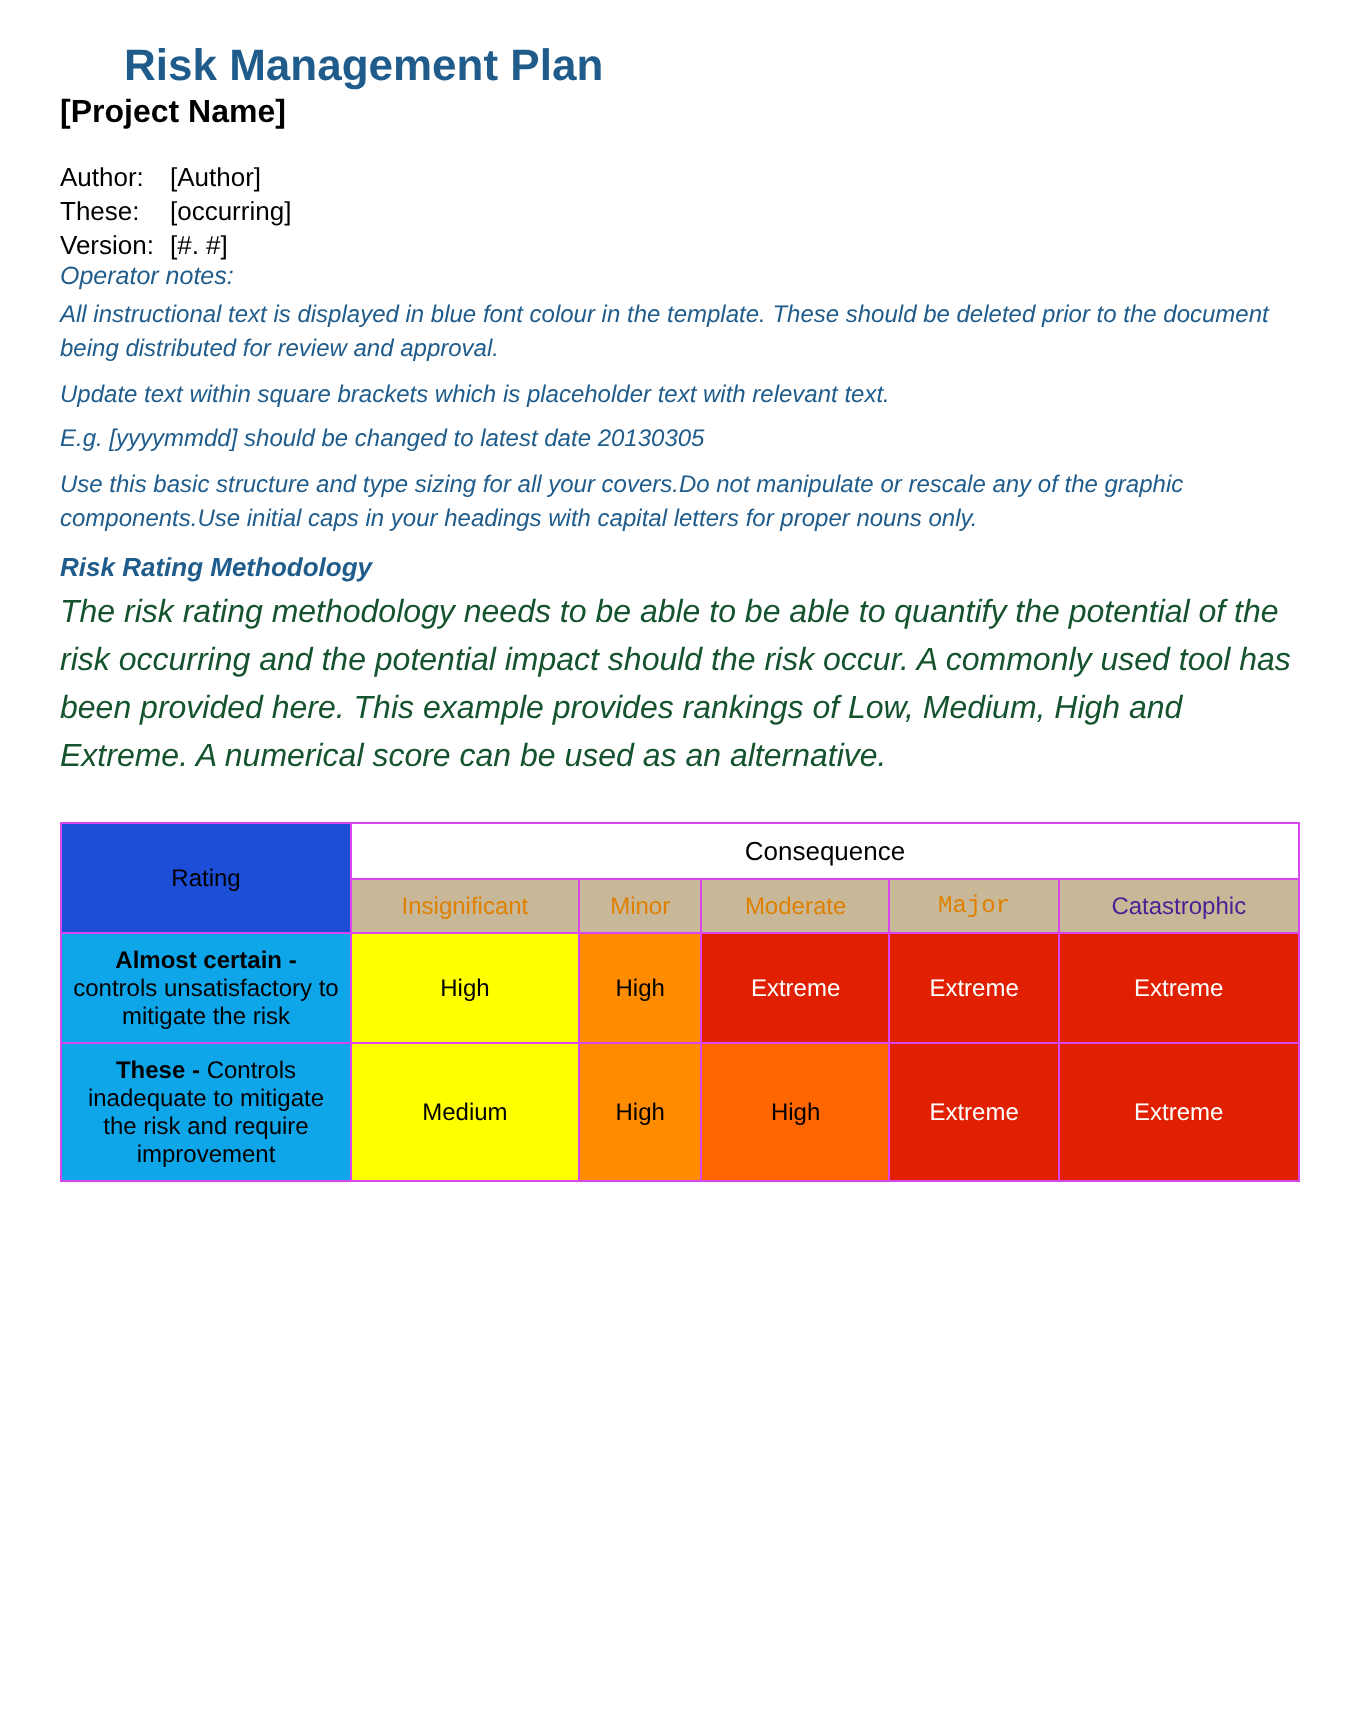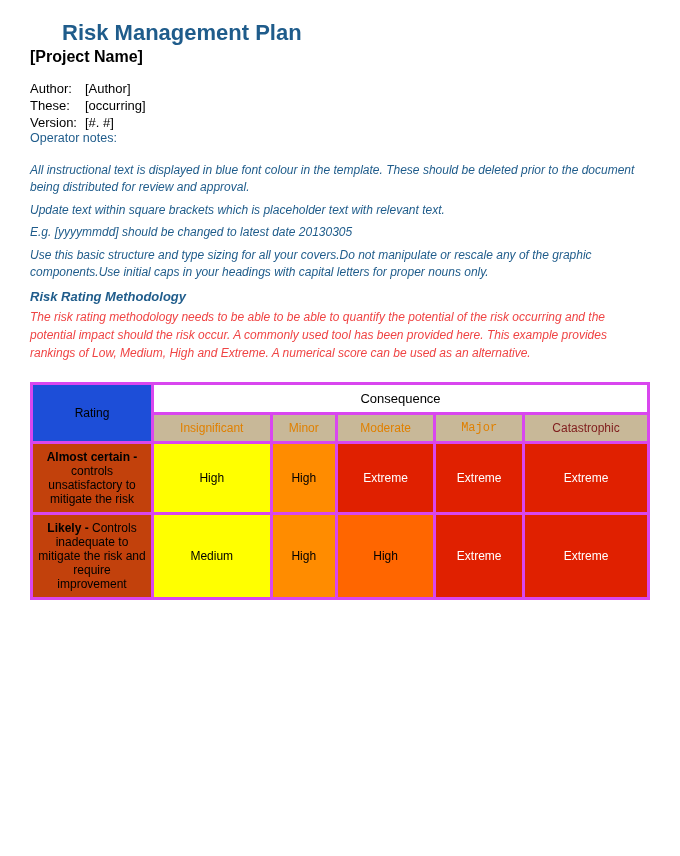--- a/index.html
+++ b/index.html
@@ -37,58 +37,59 @@
       font-weight: normal;
       color: #000;
       white-space: nowrap;
     }
     .meta-table td:last-child {
       color: #000;
     }
     .operator-notes {
       font-size: 12.5px;
       color: #1f5c8b;
-      margin-bottom: 17px;
+      font-style: italic;
+      margin-bottom: 4px;
     }
     .instruction {
       font-size: 12px;
       color: #1f5c8b;
       font-style: italic;
       margin-bottom: 5px;
       line-height: 1.45;
     }
     .section-heading {
       font-size: 13px;
       font-weight: bold;
       font-style: italic;
       color: #1f5c8b;
       margin-top: 8px;
       margin-bottom: 4px;
     }
     .risk-methodology-text {
-      font-size: 12px;
-      color: #ef4444;
+      font-size: 16px;
+      color: #14532d;
       font-style: italic;
       line-height: 1.5;
       margin-bottom: 20px;
     }
 
     
     .risk-matrix-wrapper {
       margin-top: 10px;
       width: 100%;
     }
     .risk-matrix {
       width: 100%;
       border-collapse: collapse;
       border: 1px solid #aaa;
       font-size: 12px;
     }
     .risk-matrix th, .risk-matrix td {
-      border: 3px solid #d946ef;
+      border: 1px solid #d946ef;
       text-align: center;
       vertical-align: middle;
       padding: 6px 4px;
     }
     .consequence-header {
       background: #fff;
       text-align: center;
       font-weight: normal;
       font-size: 13px;
       border-bottom: 1px solid #aaa;
@@ -100,28 +101,28 @@
       font-weight: normal;
     }
     .consequence-col {
       background: #c8b898;
       font-weight: normal;
     }
     .consequence-insig { color: #e08000; font-weight: normal; }
     .consequence-minor { color: #e08000; font-weight: normal; }
     .consequence-moderate { color: #e08000; font-weight: normal; }
     .consequence-major { color: #e08000; font-weight: normal; font-family: Liberation Mono, monospace; }
-    .consequence-catastro { color: #7f1d1d; font-weight: normal; }
+    .consequence-catastro { color: #4c1d95; font-weight: normal; }
 
     .row-label {
-      background: #c2410c;
+      background: #0ea5e9;
       text-align: left;
       padding: 8px 6px;
       vertical-align: top;
-      width: 121px;
+      width: 145px;
     }
     .row-label strong {
       font-weight: bold;
     }
     .row-label span {
       font-weight: normal;
     }
 
     
     .cell-high-yellow {
@@ -210,21 +211,21 @@
         </td>
         <td class="cell-high-yellow">High</td>
         <td class="cell-high-orange">High</td>
         <td class="cell-extreme">Extreme</td>
         <td class="cell-extreme">Extreme</td>
         <td class="cell-extreme">Extreme</td>
       </tr>
 
       <tr>
         <td class="row-label">
-          <strong>Likely -</strong><span> Controls inadequate to mitigate the risk and require improvement</span>
+          <strong>These -</strong><span> Controls inadequate to mitigate the risk and require improvement</span>
         </td>
         <td class="cell-medium">Medium</td>
         <td class="cell-high-orange2">High</td>
         <td class="cell-high-red">High</td>
         <td class="cell-extreme">Extreme</td>
         <td class="cell-extreme">Extreme</td>
       </tr>
     </tbody>
   </table>
 </div>

